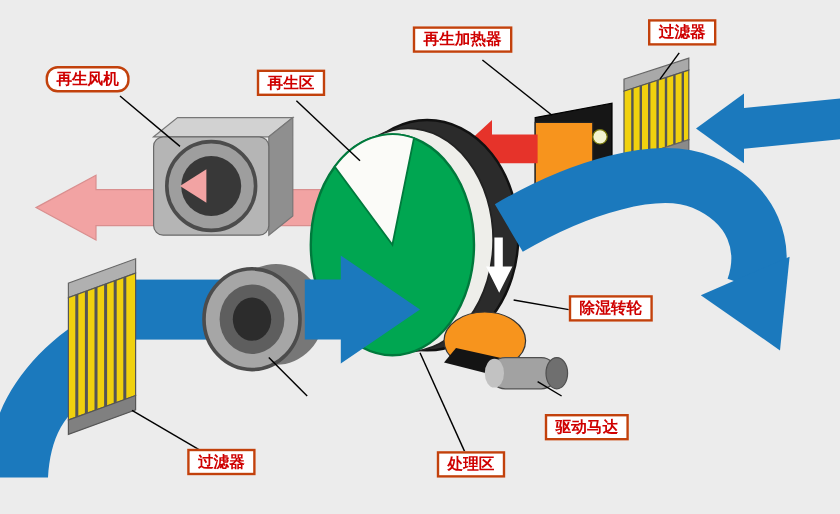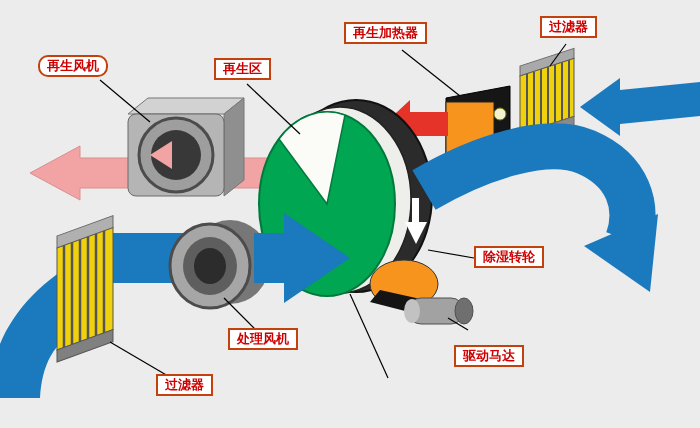--- a/index.html
+++ b/index.html
@@ -128,16 +128,16 @@
       <line x1="168" y1="376" x2="110" y2="342"></line>
     </g>
   </svg>
 
   <div class="label" style="left:38px;top:55px;border-radius:10px;">再生风机</div>
   <div class="label" style="left:214px;top:58px;text-align:right;">再生区</div>
   <div class="label" style="left:344px;top:22px;">再生加热器</div>
   <div class="label" style="left:540px;top:16px;">过滤器</div>
   <div class="label" style="left:474px;top:246px;">除湿转轮</div>
   <div class="label" style="left:454px;top:328px;margin-top:17px;">驱动马达</div>
-  <div class="label" style="left:228px;top:328px;">处理风机</div>
+  <div class="label" style="left:364px;top:376px;">处理区</div>
   <div class="label" style="left:156px;top:374px;">过滤器</div>
 
 </div>
 
 </body></html>

